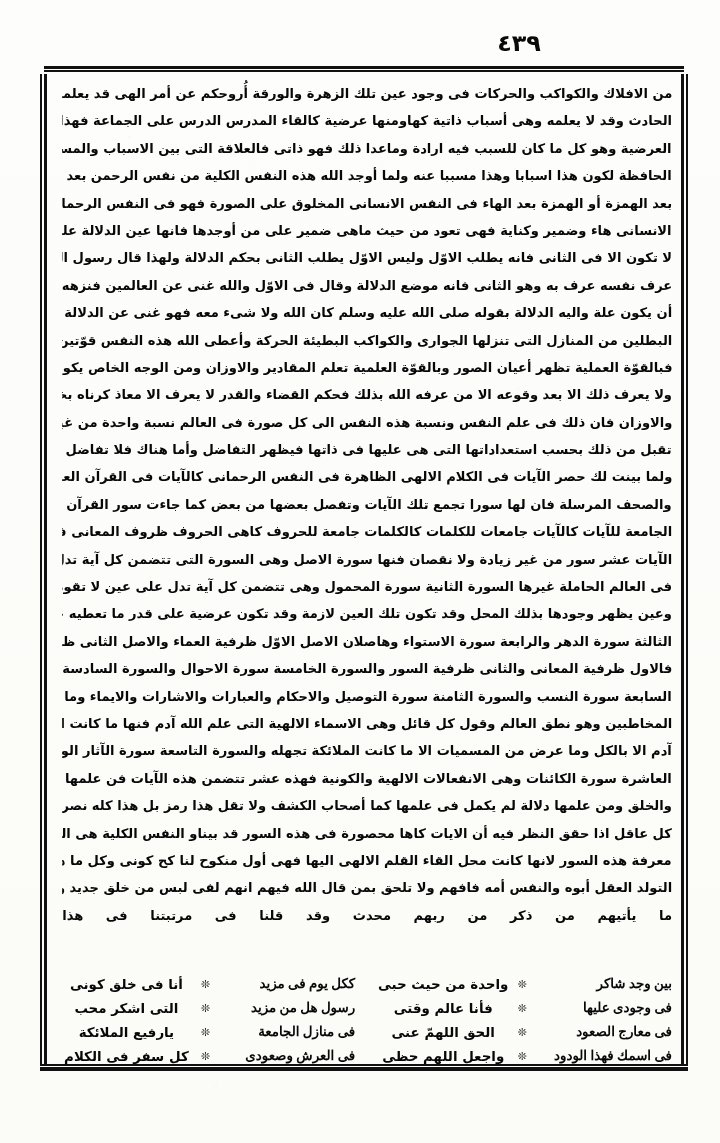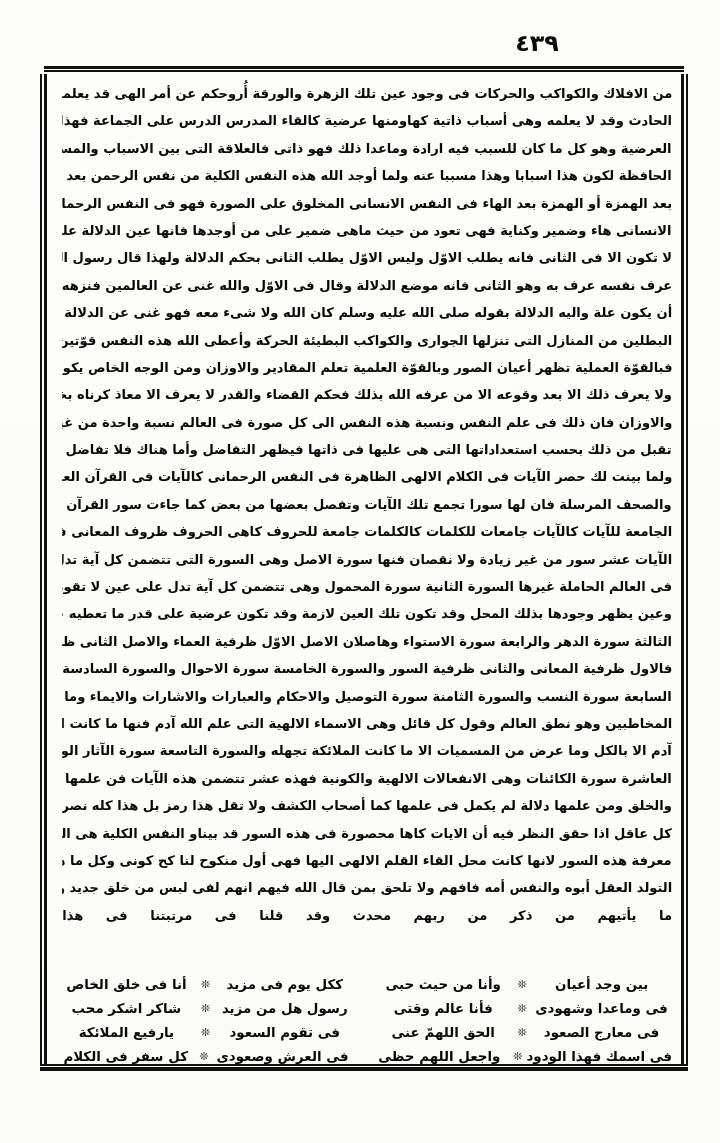--- a/index.html
+++ b/index.html
@@ -23,21 +23,20 @@
       radial-gradient(circle at 30% 95%, rgba(0,0,0,.012) 0 1px, transparent 2px),
       linear-gradient(#fdfdfb,#fbfbf8);
   }
 
   
   .folio{
     position:absolute;
     left:0;top:30px;width:624px;
     text-align:center;
     direction:rtl;
-    margin-left:18px;
   }
   .folio-num{
     display:inline-block;
     margin-right:-415px;
     font-family:"DejaVu Sans",sans-serif;
     font-size:23px;
     font-weight:bold;
     letter-spacing:-1px;
     color:#0a0a0a;
     transform:scaleX(1.04);
@@ -118,21 +117,21 @@
     color:#080808;
     gap:4px;
   }
   .hemi{
     width:236px;
     text-align:center;
     white-space:nowrap;
     letter-spacing:.4px;
   }
   .hemi.h-a{text-align:center;}
-  .hemi.h-b{text-align:center;}
+  .hemi.h-b{text-align:right;font-family:Liberation Serif, serif;}
   .star{
     width:16px;text-align:center;
     font-size:11px;
     line-height:1;
     color:#111;
   }
   .gap{width:16px;}
 </style>
 </head>
 <body>
@@ -176,43 +175,43 @@
     <div class="line"><span class="j">العاشرة سورة الكائنات وهى الانفعالات الالهية والكونية فهذه عشر تتضمن هذه الآيات فن علمها كشف عالم الحق</span></div>
     <div class="line"><span class="j">والخلق ومن علمها دلالة لم يكمل فى علمها كما أصحاب الكشف ولا تقل هذا رمز بل هذا كله نصريح وايضاح يعرفه</span></div>
     <div class="line"><span class="j">كل عاقل اذا حقق النظر فيه أن الايات كاها محصورة فى هذه السور قد بيناو النفس الكلية هى التى ظهرت عنها</span></div>
     <div class="line"><span class="j">معرفة هذه السور لانها كانت محل القاء القلم الالهى اليها فهى أول منكوح لنا كح كونى وكل ما دونها فهو من عالم</span></div>
     <div class="line"><span class="j">التولد العقل أبوه والنفس أمه فافهم ولا تلحق بمن قال الله فيهم انهم لفى لبس من خلق جديد وهم الذين أعرضوا عن كل</span></div>
     <div class="line"><span class="j">ما يأتيهم من ذكر من ربهم محدث وقد قلنا فى مرتبتنا فى هذا</span></div>
   </div>
 
 <div class="verses">
     <div class="verse">
-      <div class="hemi h-b">بين وجد أعيان</div>
-      <div class="star">❊</div>
-      <div class="hemi h-a">وأنا من حيث حبى</div>
+      <div class="hemi h-b">بين وجد شاكر</div>
+      <div class="star">❊</div>
+      <div class="hemi h-a">واحدة من حيث حبى</div>
       <div class="gap"></div>
       <div class="hemi h-b">ككل يوم فى مزيد</div>
       <div class="star">❊</div>
-      <div class="hemi h-a">أنا فى خلق الخاص</div>
-    </div>
-    <div class="verse">
-      <div class="hemi h-b">فى وماعدا وشهودى</div>
+      <div class="hemi h-a">أنا فى خلق كونى</div>
+    </div>
+    <div class="verse">
+      <div class="hemi h-b">فى وجودى عليها</div>
       <div class="star">❊</div>
       <div class="hemi h-a">فأنا عالم وقتى</div>
       <div class="gap"></div>
       <div class="hemi h-b">رسول هل من مزيد</div>
       <div class="star">❊</div>
-      <div class="hemi h-a">شاكر اشكر محب</div>
+      <div class="hemi h-a">التى اشكر محب</div>
     </div>
     <div class="verse">
       <div class="hemi h-b">فى معارج الصعود</div>
       <div class="star">❊</div>
       <div class="hemi h-a">الحق اللهمّ عنى</div>
       <div class="gap"></div>
-      <div class="hemi h-b">فى تقوم السعود</div>
+      <div class="hemi h-b">فى منازل الجامعة</div>
       <div class="star">❊</div>
       <div class="hemi h-a">يارفيع الملائكة</div>
     </div>
     <div class="verse">
       <div class="hemi h-b">فى اسمك فهذا الودود</div>
       <div class="star">❊</div>
       <div class="hemi h-a">واجعل اللهم حظى</div>
       <div class="gap"></div>
       <div class="hemi h-b">فى العرش وصعودى</div>
       <div class="star">❊</div>

